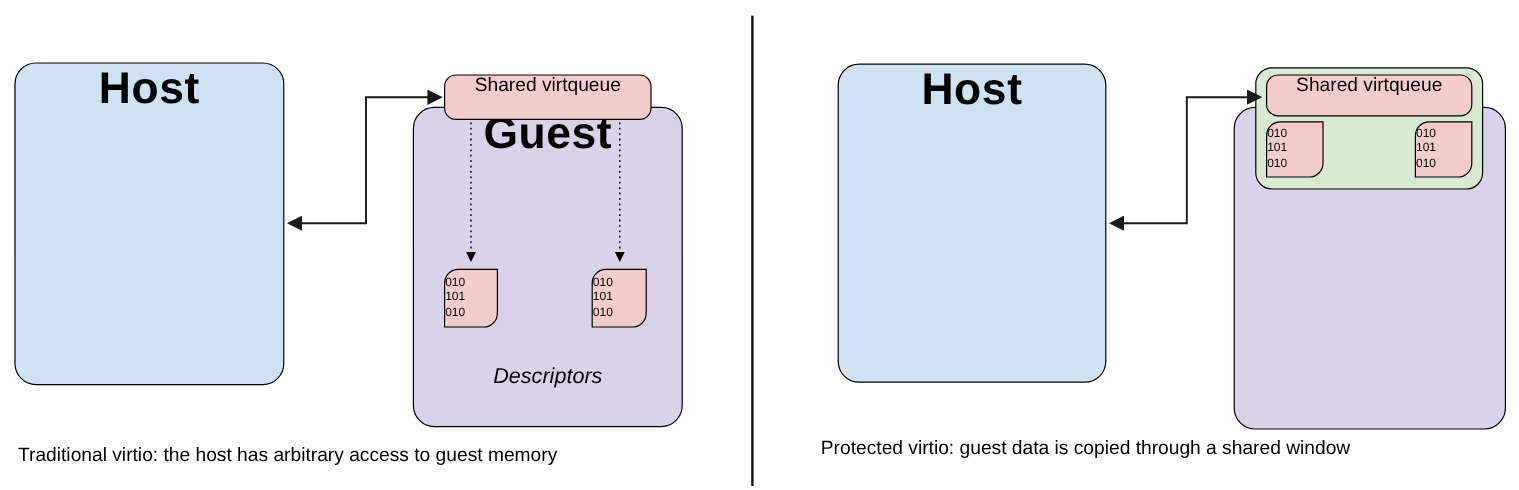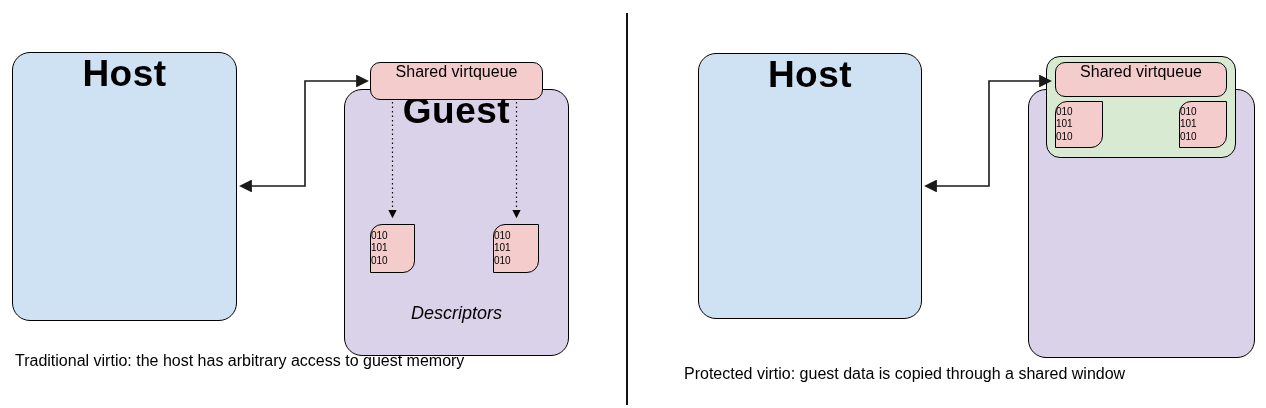--- a/index.html
+++ b/index.html
@@ -57,21 +57,21 @@
     </div>
 
     <div class="box desc" style="left:493px;top:224px;width:46px;height:49px">
       <span class="bit-line">010</span>
       <span class="bit-line">101</span>
       <span class="bit-line">010</span>
     </div>
 
     <div class="descriptors-label" style="left:344px;top:285px;width:225px">Descriptors</div>
 
-    <div class="caption" style="left:15px;top:351px">Traditional virtio: the host has arbitrary access to guest memory</div>
+    <div class="caption" style="left:15px;top:370px">Traditional virtio: the host has arbitrary access to guest memory</div>
   </div>
 
   <div class="divider" style="left:626px;top:13px;width:2px;height:392px"></div>
 
   <div>
 
     <div class="box bigbox host" style="left:698px;top:53px;width:224px;height:266px">
       <span class="big-label">Host</span>
     </div>
 

